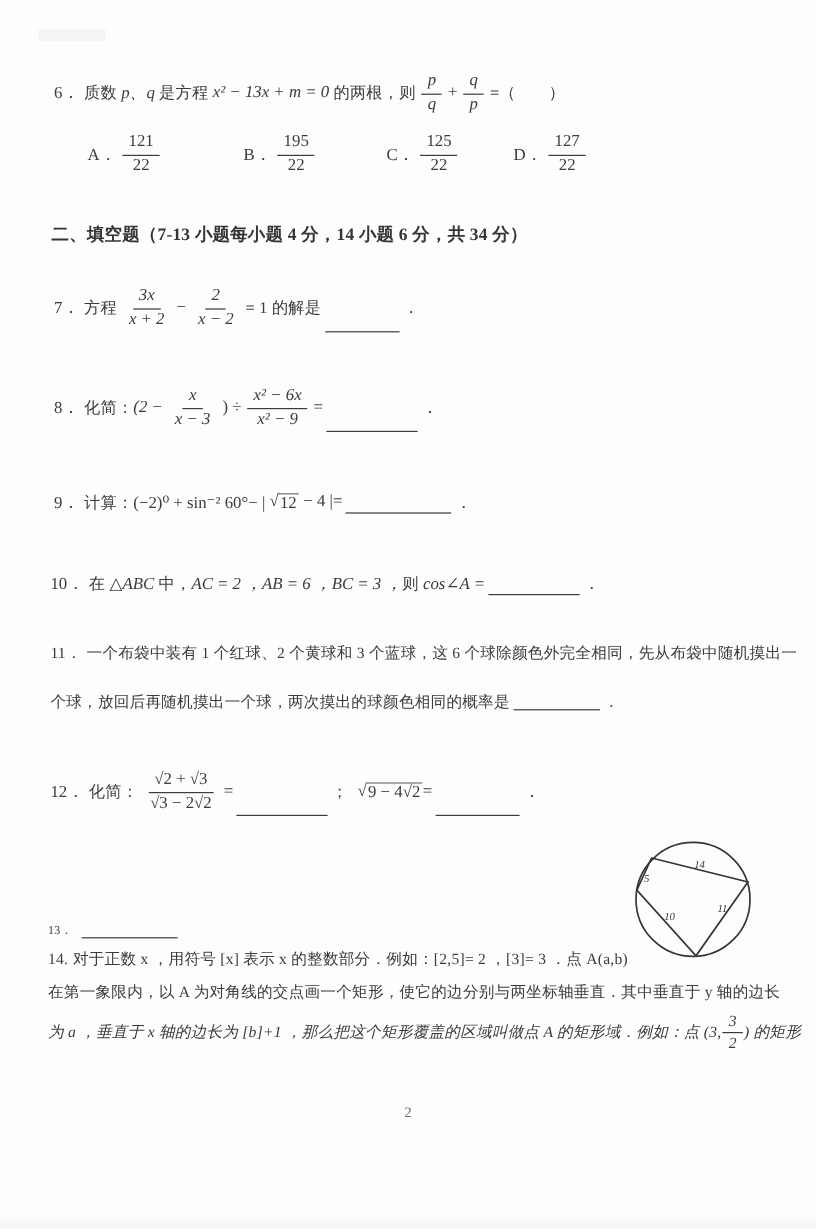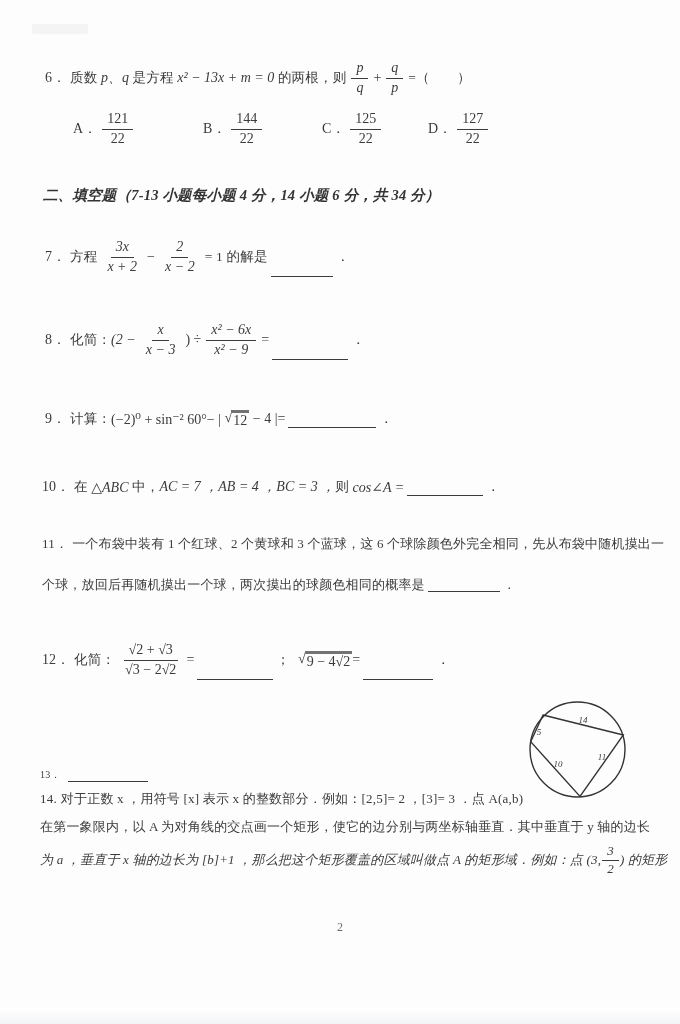--- a/index.html
+++ b/index.html
@@ -15,21 +15,21 @@
   .it { font-style:italic; }
   .bold { font-weight:bold; color:#343434; }
   .frac { display:inline-flex; flex-direction:column; align-items:center;
           line-height:1.15; margin:0 5px; text-align:center; }
   .frac .fn { border-bottom:1px solid #3b3b3b; padding:0 5px 1px; display:block; }
   .frac .fd { padding:1px 5px 0; display:block; }
   .blank { display:inline-block; border-bottom:1px solid #3b3b3b;
            align-self:flex-end; margin:0 3px 4px; height:0; }
   .sqrt { display:inline-flex; align-items:flex-start; }
   .radsym { margin-right:-1px; }
-  .rad { border-top:3px solid #737373; padding:0 2px; }
+  .rad { border-top:1px solid #737373; padding:0 2px; }
   .qno { margin-right:4px; }
   .figure13 { position:absolute; left:520px; top:697px;text-align:right; }
   .figure13 svg text { font-family:"Liberation Serif","DejaVu Serif",serif;
                        font-style:italic; font-size:9px; fill:#3b3b3b; }
   .page-number { position:absolute; left:0; top:920px; width:680px;
                  text-align:center; font-size:12px; color:#6a6a6a; }
   .scan-artifact-top { position:absolute; left:32px; top:24px; width:56px; height:10px;
                        background:#f4f4f4; border-radius:2px; }
   .scan-artifact-bottom { position:absolute; left:0; top:1008px; width:680px; height:16px;
                           background:linear-gradient(#ffffff,#f3f4f6); }
@@ -48,32 +48,32 @@
     <span class="frac it"><span class="fn">q</span><span class="fd">p</span></span>
     <span class="cjk">=（　　）</span>
   </div>
 
   <div class="row" style="left:73px; top:108px; height:42px;">
     <span>A．</span>
     <span class="frac"><span class="fn">121</span><span class="fd">22</span></span>
   </div>
   <div class="row" style="left:203px; top:108px; height:42px;">
     <span>B．</span>
-    <span class="frac"><span class="fn">144</span><span class="fd">22</span></span>
+    <span class="frac"><span class="fn">195</span><span class="fd">22</span></span>
   </div>
   <div class="row" style="left:322px; top:108px; height:42px;">
     <span>C．</span>
     <span class="frac"><span class="fn">125</span><span class="fd">22</span></span>
   </div>
   <div class="row" style="left:428px; top:108px; height:42px;">
     <span>D．</span>
     <span class="frac"><span class="fn">127</span><span class="fd">22</span></span>
   </div>
 
-  <div class="txtline bold cjk" style="left:43px; top:186px; font-size:14.5px;font-style:italic;">二、填空题（7-13 小题每小题 4 分，14 小题 6 分，共 34 分）</div>
+  <div class="txtline bold cjk" style="left:43px; top:186px; font-size:14.5px;">二、填空题（7-13 小题每小题 4 分，14 小题 6 分，共 34 分）</div>
 
   <div class="row" style="left:45px; top:233px; height:48px;">
     <span class="qno">7．</span><span class="cjk">方程</span>
     <span class="frac it"><span class="fn">3x</span><span class="fd">x + 2</span></span>
     <span>−</span>
     <span class="frac it"><span class="fn">2</span><span class="fd">x − 2</span></span>
     <span class="cjk">= 1 的解是</span>
     <span class="blank" style="width:62px;"></span>
     <span>．</span>
   </div>
@@ -90,21 +90,21 @@
 
   <div class="row" style="left:45px; top:406px; height:26px;">
     <span class="qno">9．</span><span class="cjk">计算：</span><span>(−2)⁰ + sin⁻² 60°− | </span>
     <span class="sqrt"><span class="radsym">√</span><span class="rad">12</span></span>
     <span> − 4 |=</span>
     <span class="blank" style="width:88px;"></span>
     <span>．</span>
   </div>
 
   <div class="row" style="left:42px; top:474px; height:26px;">
-    <span class="qno">10．</span><span class="cjk">在 </span><span class="it">△ABC</span><span class="cjk"> 中，</span><span class="it">AC = 7 ，AB = 4 ，BC = 3 ，</span><span class="cjk">则 </span><span class="it">cos∠A =</span>
+    <span class="qno">10．</span><span class="cjk">在 </span><span class="it">△ABC</span><span class="cjk"> 中，</span><span class="it">AC = 2 ，AB = 6 ，BC = 3 ，</span><span class="cjk">则 </span><span class="it">cos∠A =</span>
     <span class="blank" style="width:76px;"></span>
     <span>．</span>
   </div>
 
   <div class="row cjk" style="left:42px; top:533px; height:22px; font-size:13px;">
     <span class="qno">11．</span><span>一个布袋中装有 1 个红球、2 个黄球和 3 个蓝球，这 6 个球除颜色外完全相同，先从布袋中随机摸出一</span>
   </div>
   <div class="row cjk" style="left:42px; top:574px; height:22px; font-size:13px;">
     <span>个球，放回后再随机摸出一个球，两次摸出的球颜色相同的概率是</span>
     <span class="blank" style="width:72px;"></span>

